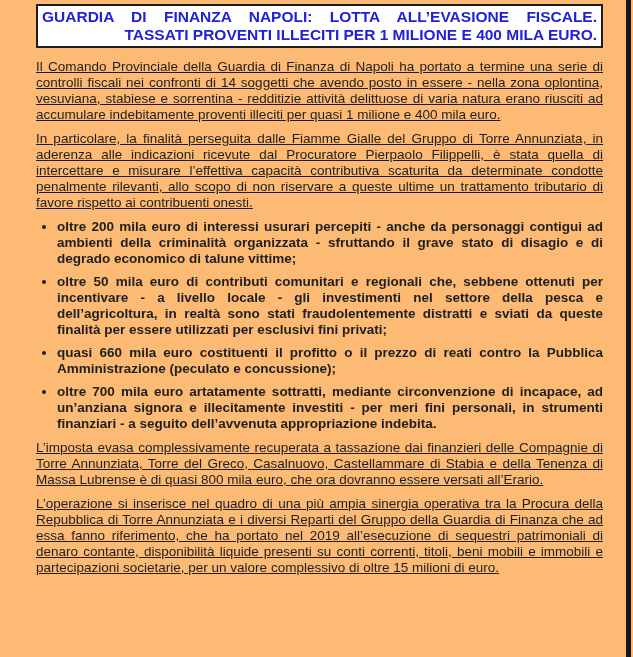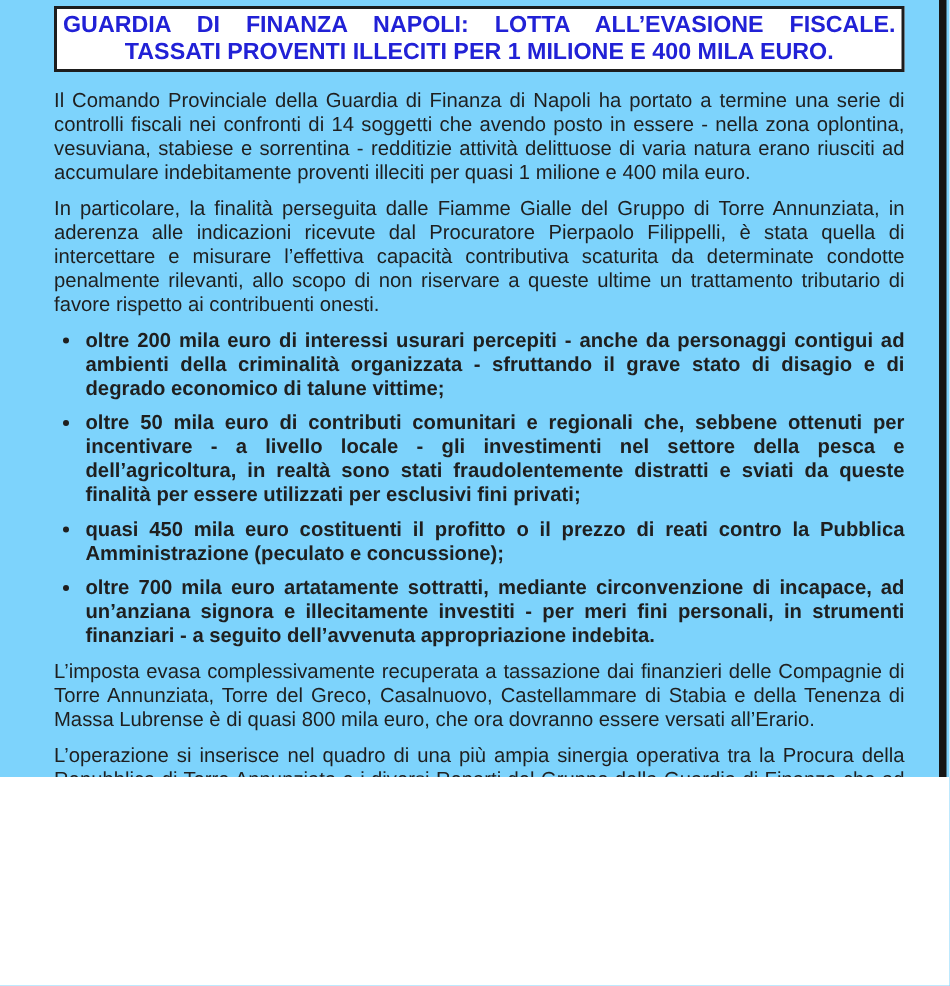--- a/index.html
+++ b/index.html
@@ -1,20 +1,20 @@
 <!DOCTYPE html>
 <html lang="it" style="--title-color: #2121d6; --text-color: #1f1f1f;"><head>
 <meta charset="utf-8">
 <style>
   html, body { margin: 0; padding: 0; background: #ffffff; }
   .page {
     position: relative;
     width: 633px;
-    height: 518px;
-    background: #7dd3fc;
+    height: 657px;
+    background: #fdba74;
     overflow: hidden;
     font-family: "Liberation Sans", sans-serif;
   }
   .page-edge {
     position: absolute;
     top: 0;
     right: 2px;
     width: 5px;
     height: 100%;
     background: #161616;
@@ -34,28 +34,29 @@
     color: var(--title-color, #2121d6);
     font-weight: bold;
     font-size: 15.5px;
     line-height: 17.5px;
   }
   .title-line-1 {
     text-align: justify;
     text-align-last: justify;
   }
   .title-line-2 {
-    text-align: center;
+    text-align: right;
   }
   .para {
     margin: 0 0 8px 0;
     color: var(--text-color, #1f1f1f);
     font-size: 13.5px;
     line-height: 16px;
     text-align: justify;
+    text-decoration: underline;
   }
   ul.points {
     margin: 0 0 8px 0;
     padding-left: 21px;
     list-style: disc outside;
     font-weight: bold;
   }
   ul.points li {
     margin: 0 0 7px 0;
     color: var(--text-color, #1f1f1f);
@@ -81,21 +82,21 @@
     </div>
 
     <p class="para">Il Comando Provinciale della Guardia di Finanza di Napoli ha portato a termine una serie di controlli fiscali nei confronti di 14 soggetti che avendo posto in essere - nella zona oplontina, vesuviana, stabiese e sorrentina - redditizie attività delittuose di varia natura erano riusciti ad accumulare indebitamente proventi illeciti per quasi 1 milione e 400 mila euro.</p>
 
     <p class="para">In particolare, la finalità perseguita dalle Fiamme Gialle del Gruppo di Torre Annunziata, in aderenza alle indicazioni ricevute dal Procuratore Pierpaolo Filippelli, è stata quella di intercettare e misurare l’effettiva capacità contributiva scaturita da determinate condotte penalmente rilevanti, allo scopo di non riservare a queste ultime un trattamento tributario di favore rispetto ai contribuenti onesti.</p>
 
 
     <ul class="points">
       <li>oltre 200 mila euro di interessi usurari percepiti - anche da personaggi contigui ad ambienti della criminalità organizzata - sfruttando il grave stato di disagio e di degrado economico di talune vittime;</li>
       <li>oltre 50 mila euro di contributi comunitari e regionali che, sebbene ottenuti per incentivare - a livello locale - gli investimenti nel settore della pesca e dell’agricoltura, in realtà sono stati fraudolentemente distratti e sviati da queste finalità per essere utilizzati per esclusivi fini privati;</li>
-      <li>quasi 450 mila euro costituenti il profitto o il prezzo di reati contro la Pubblica Amministrazione (peculato e concussione);</li>
+      <li>quasi 660 mila euro costituenti il profitto o il prezzo di reati contro la Pubblica Amministrazione (peculato e concussione);</li>
       <li>oltre 700 mila euro artatamente sottratti, mediante circonvenzione di incapace, ad un’anziana signora e illecitamente investiti - per meri fini personali, in strumenti finanziari - a seguito dell’avvenuta appropriazione indebita.</li>
     </ul>
 
     <p class="para">L’imposta evasa complessivamente recuperata a tassazione dai finanzieri delle Compagnie di Torre Annunziata, Torre del Greco, Casalnuovo, Castellammare di Stabia e della Tenenza di Massa Lubrense è di quasi 800 mila euro, che ora dovranno essere versati all’Erario.</p>
 
     <p class="para last">L’operazione si inserisce nel quadro di una più ampia sinergia operativa tra la Procura della Repubblica di Torre Annunziata e i diversi Reparti del Gruppo della Guardia di Finanza che ad essa fanno riferimento, che ha portato nel 2019 all’esecuzione di sequestri patrimoniali di denaro contante, disponibilità liquide presenti su conti correnti, titoli, beni mobili e immobili e partecipazioni societarie, per un valore complessivo di oltre 15 milioni di euro.</p>
 
   </div>
 </div>
 

